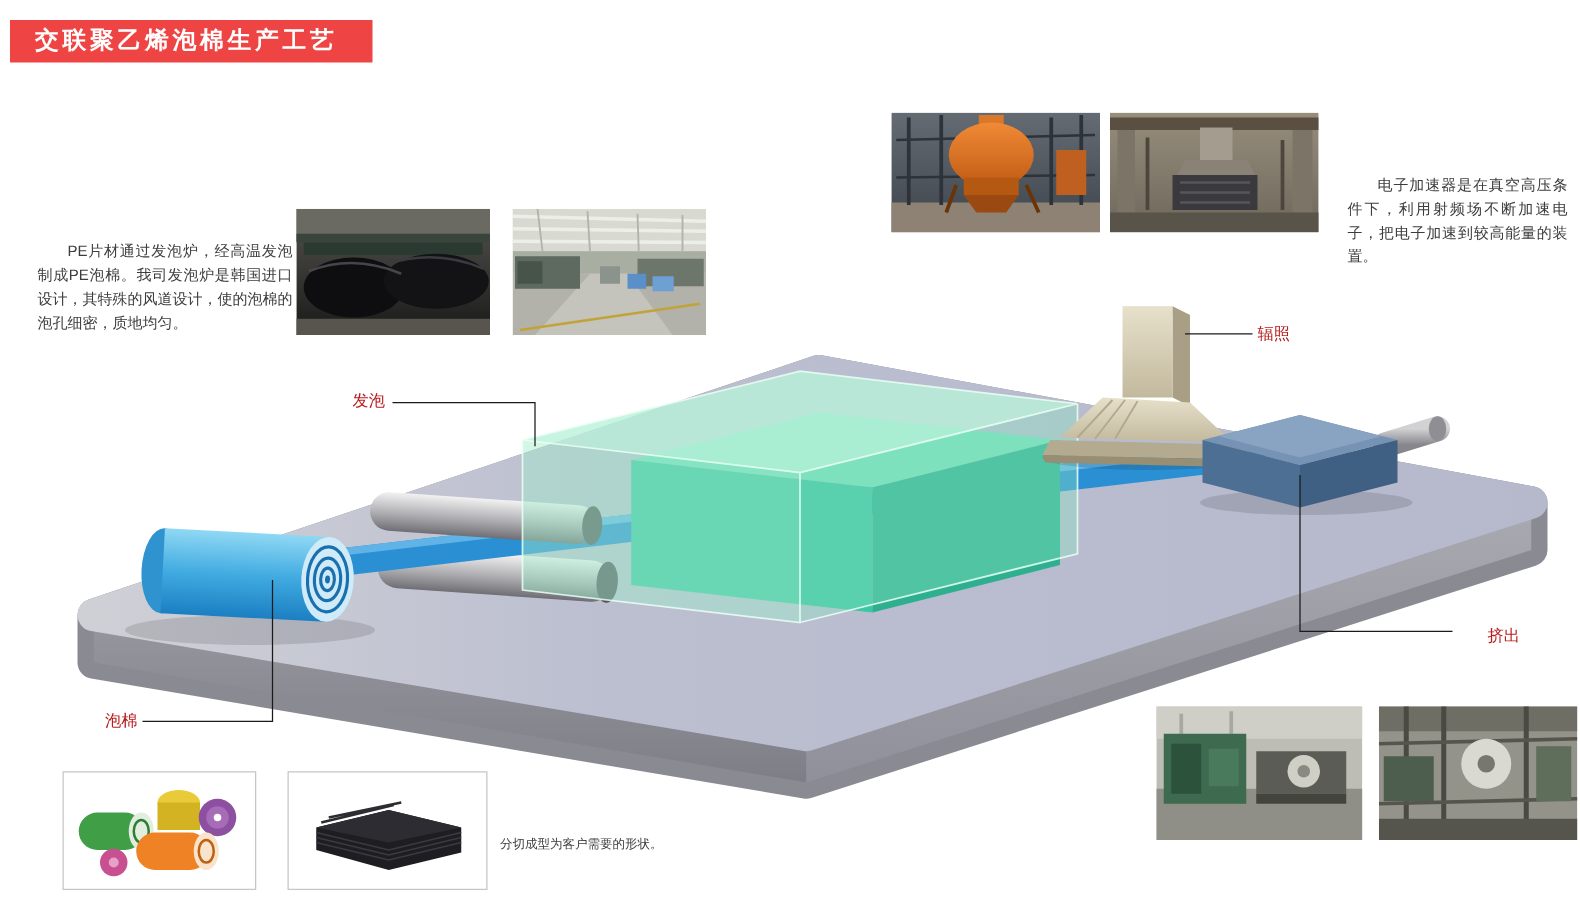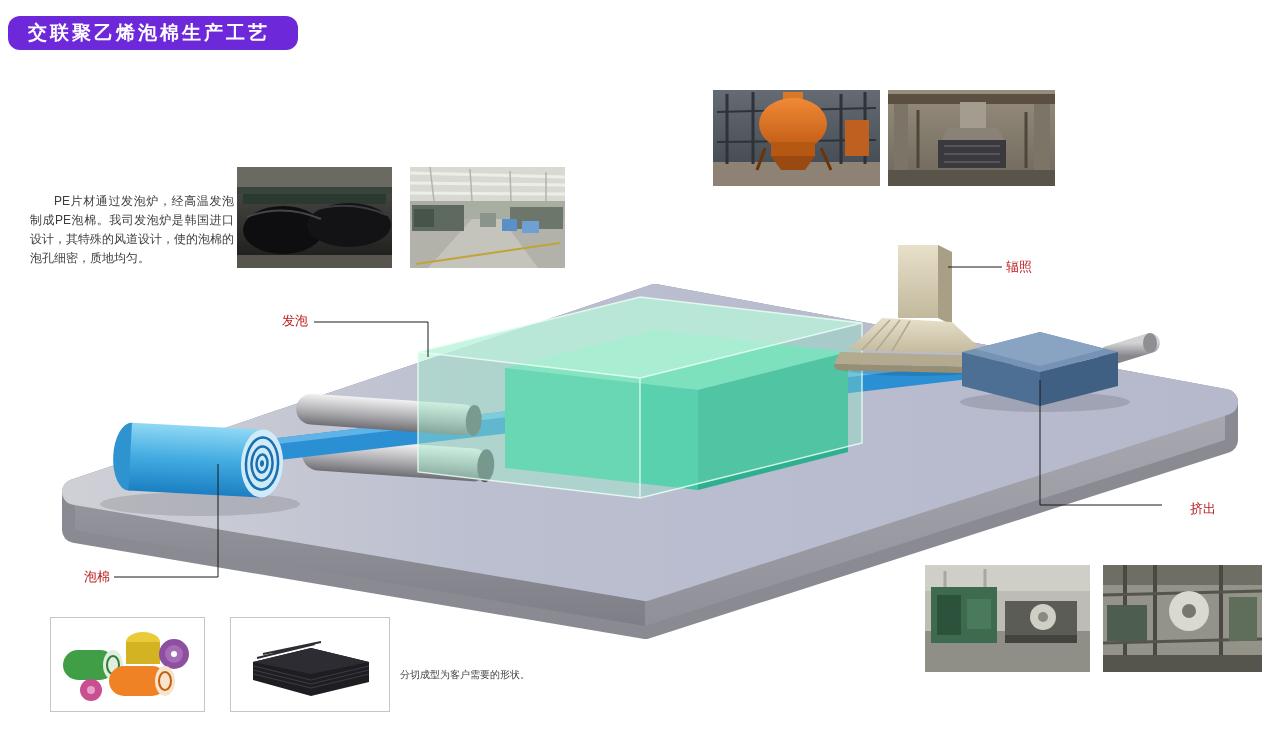--- a/index.html
+++ b/index.html
@@ -2,23 +2,23 @@
 <html><head>
 <meta charset="utf-8">
 <style>
   html,body{margin:0;padding:0;background:#ffffff;}
   .canvas{
     position:relative;width:1264px;height:733px;background:#ffffff;overflow:hidden;
     font-family:"Liberation Sans","DejaVu Sans",sans-serif;color:#333;
   }
   .scene{position:absolute;left:0;top:0;width:1264px;height:733px;z-index:1;}
   .title-banner{
-    position:absolute;left:8px;top:16px;z-index:3;background:#6d28d9;color:#ffffff;
+    position:absolute;left:8px;top:16px;z-index:3;background:#ef4444;color:#ffffff;
     font-size:19px;font-weight:bold;letter-spacing:3px;line-height:1;
-    padding:7px 28px 8px 20px;border-radius:12px;
+    padding:7px 28px 8px 20px;border-radius:0;
   }
   .para{
     position:absolute;z-index:3;font-size:12px;line-height:19px;color:#3c3c3c;
     text-indent:2em;text-align:justify;margin:0;
   }
   .para-foaming{left:30px;top:192px;width:204px;}
   .para-accelerator{left:1078px;top:139px;width:176px;}
   .para-extruder{left:712px;top:624px;width:192px;}
   .caption{
     position:absolute;z-index:3;font-size:10px;color:#3c3c3c;margin:0;
@@ -167,20 +167,21 @@
       <polyline points="114,577 218,577 218,464"></polyline>
     </g>
   </svg>
 
   <div class="proc-label lbl-foaming">发泡</div>
   <div class="proc-label lbl-irradiation">辐照</div>
   <div class="proc-label lbl-extrusion">挤出</div>
   <div class="proc-label lbl-foam">泡棉</div>
 
   <p class="para para-foaming">PE片材通过发泡炉，经高温发泡制成PE泡棉。我司发泡炉是韩国进口设计，其特殊的风道设计，使的泡棉的泡孔细密，质地均匀。</p>
+  <p class="para para-accelerator">电子加速器是在真空高压条件下，利用射频场不断加速电子，把电子加速到较高能量的装置。</p>
   <p class="caption caption-cutting">分切成型为客户需要的形状。</p>
 
   <div class="photo ph-foam-machine">
     <svg viewBox="0 0 155 101" preserveAspectRatio="none">
       <defs>
           <linearGradient id="pa1" x1="0" y1="0" x2="0" y2="1">
         <stop offset="0" stop-color="#55544e"></stop>
             <stop offset="1" stop-color="#191918"></stop>
           </linearGradient>
         </defs>

